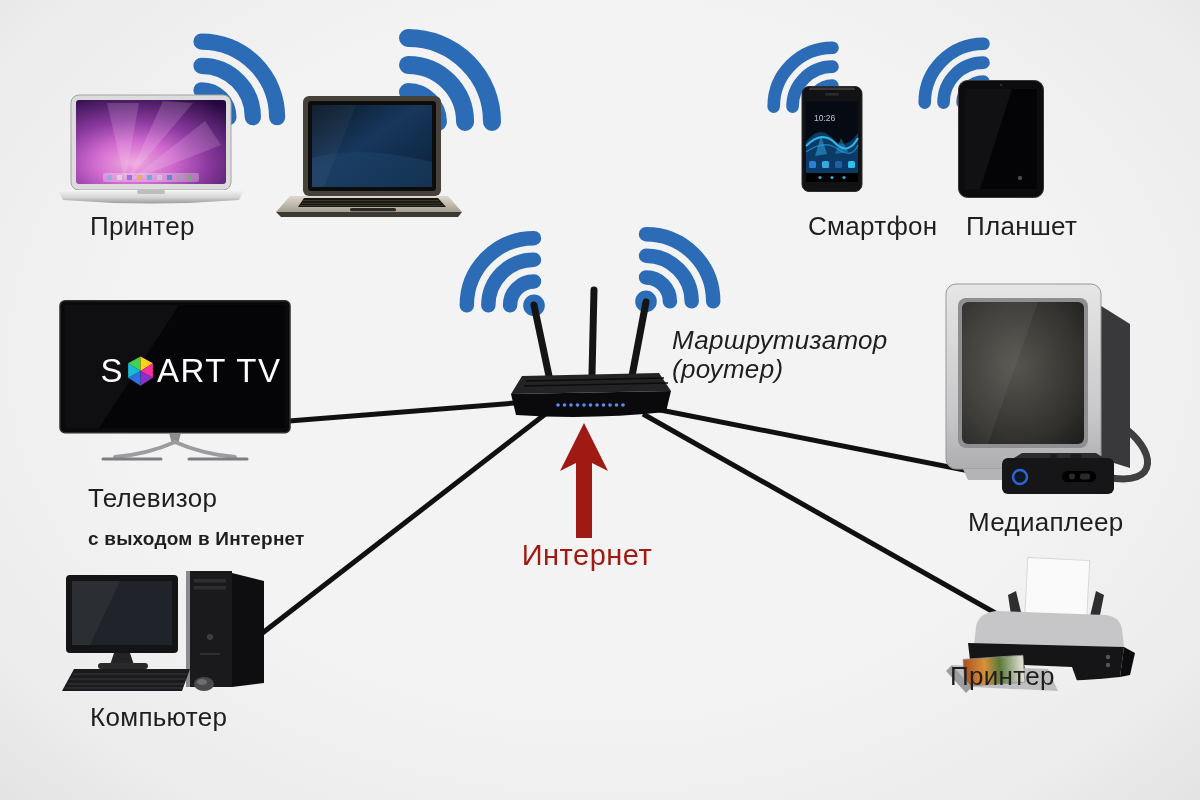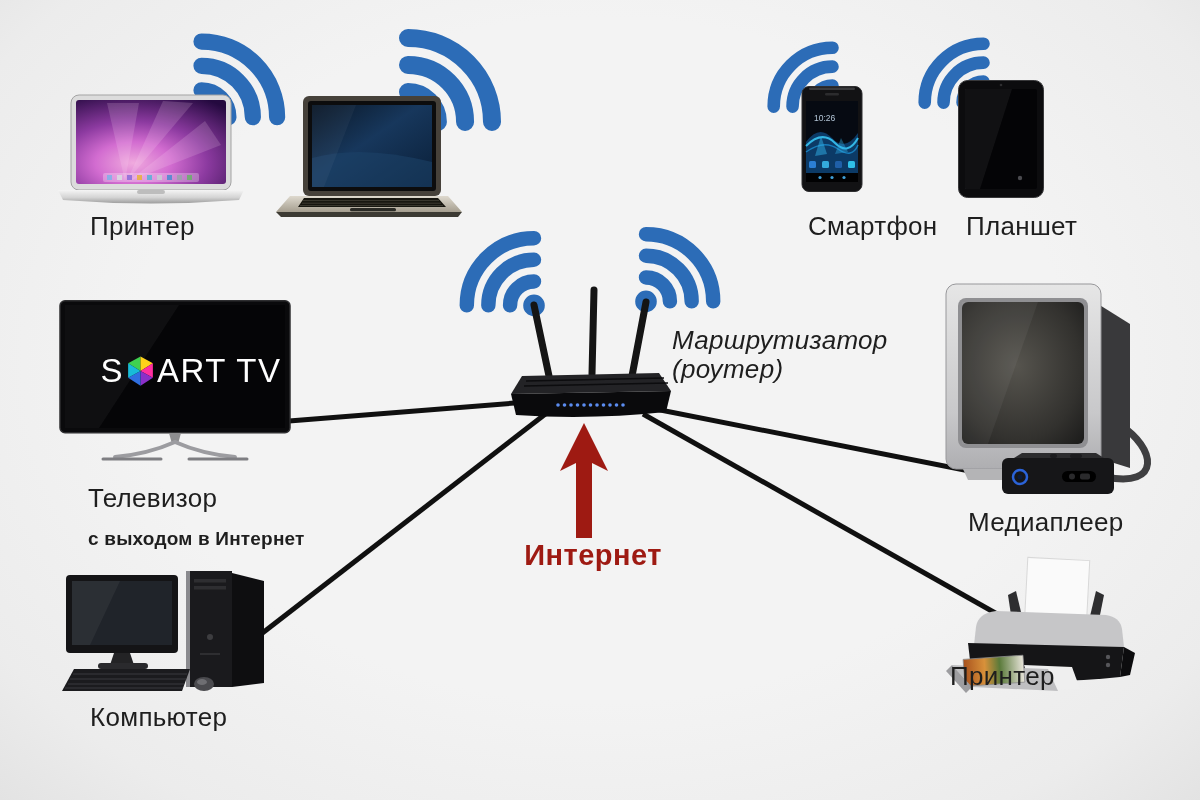--- a/index.html
+++ b/index.html
@@ -13,21 +13,21 @@
   .cable{stroke:#3f3f41;stroke-width:7;fill:none;stroke-linecap:round;}
   .arrow{fill:var(--red,#9e1a12);}
   .device{position:absolute;z-index:2;}
   .wifi{position:absolute;z-index:1;overflow:visible;}
   .wifi svg{overflow:visible;display:block;}
   .wifi path{stroke:var(--wifi,#2c6cb7);stroke-width:12;stroke-linecap:round;fill:none;}
   .wifi circle{fill:var(--wifi,#2c6cb7);}
   .lbl{position:absolute;z-index:3;color:var(--ink,#1e1e1e);font-size:26px;line-height:1.1;letter-spacing:0.3px;}
   .lbl .sub{font-size:19px;margin-top:16px;letter-spacing:0.2px;font-weight:bold;}
   .lbl.router{line-height:1.12;font-style:italic;}
-  .lbl.internet{color:var(--red,#9e1a12);font-weight:bold;font-size:29px;width:150px;text-align:right;letter-spacing:0.5px;}
+  .lbl.internet{color:var(--red,#9e1a12);font-weight:normal;font-size:29px;width:150px;text-align:center;letter-spacing:0.5px;}
   .tv-logo{
     position:absolute;left:28px;top:52px;width:212px;z-index:3;
     display:flex;align-items:center;justify-content:center;gap:2px;
     color:#ffffff;font-size:33px;letter-spacing:1.5px;font-weight:400;white-space:pre;
   }
   .tv-logo .gem{display:block;margin:0 1px;}
 </style>
 </head>
 <body>
 

